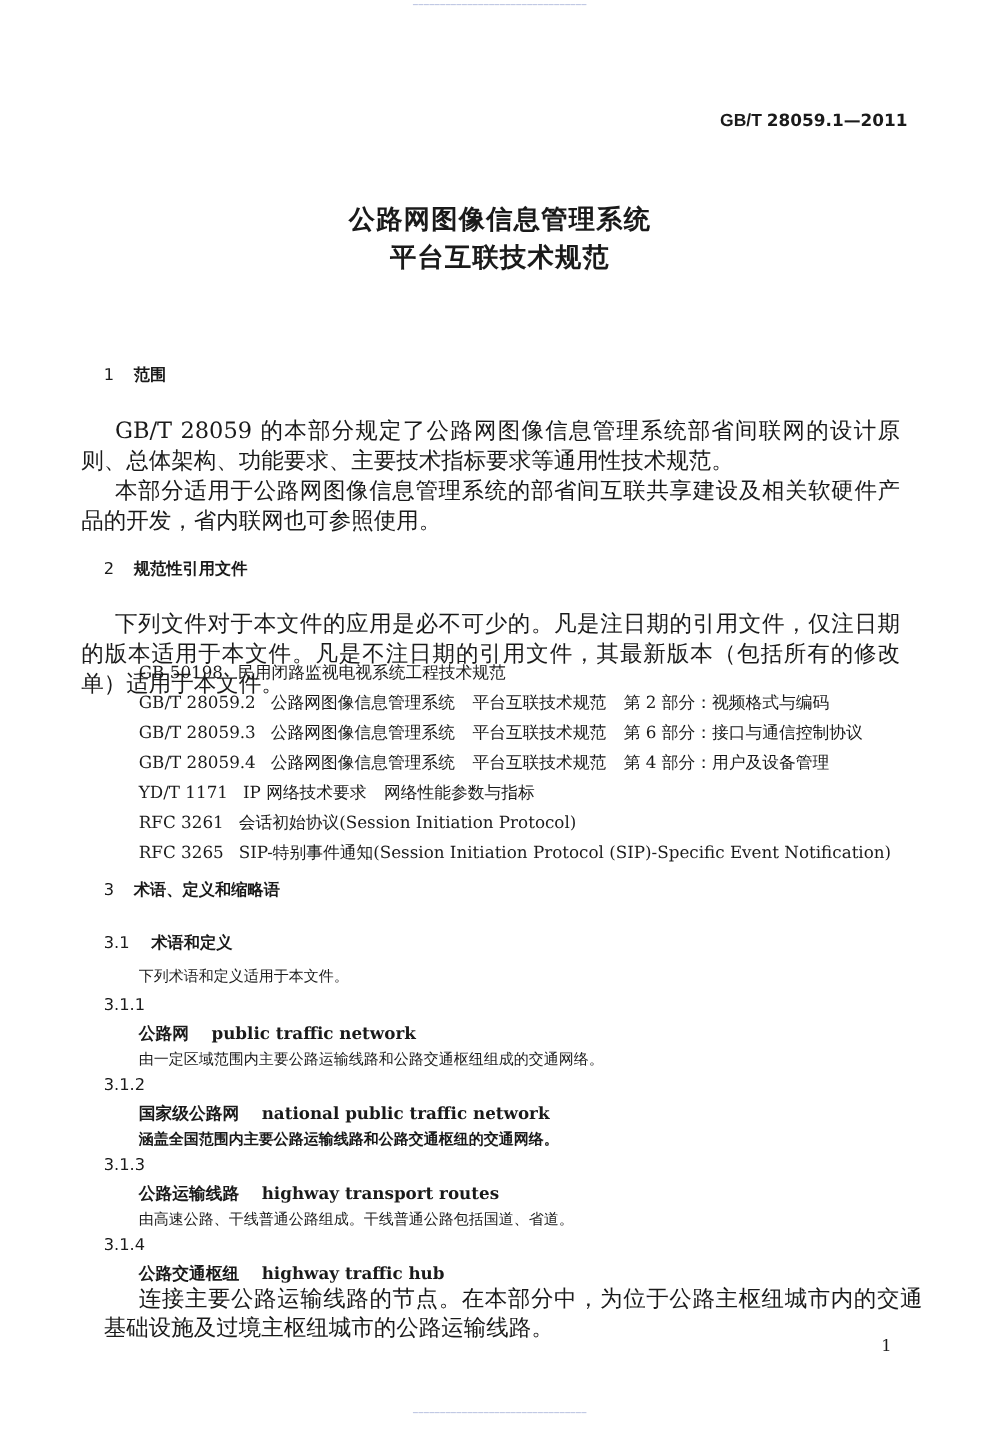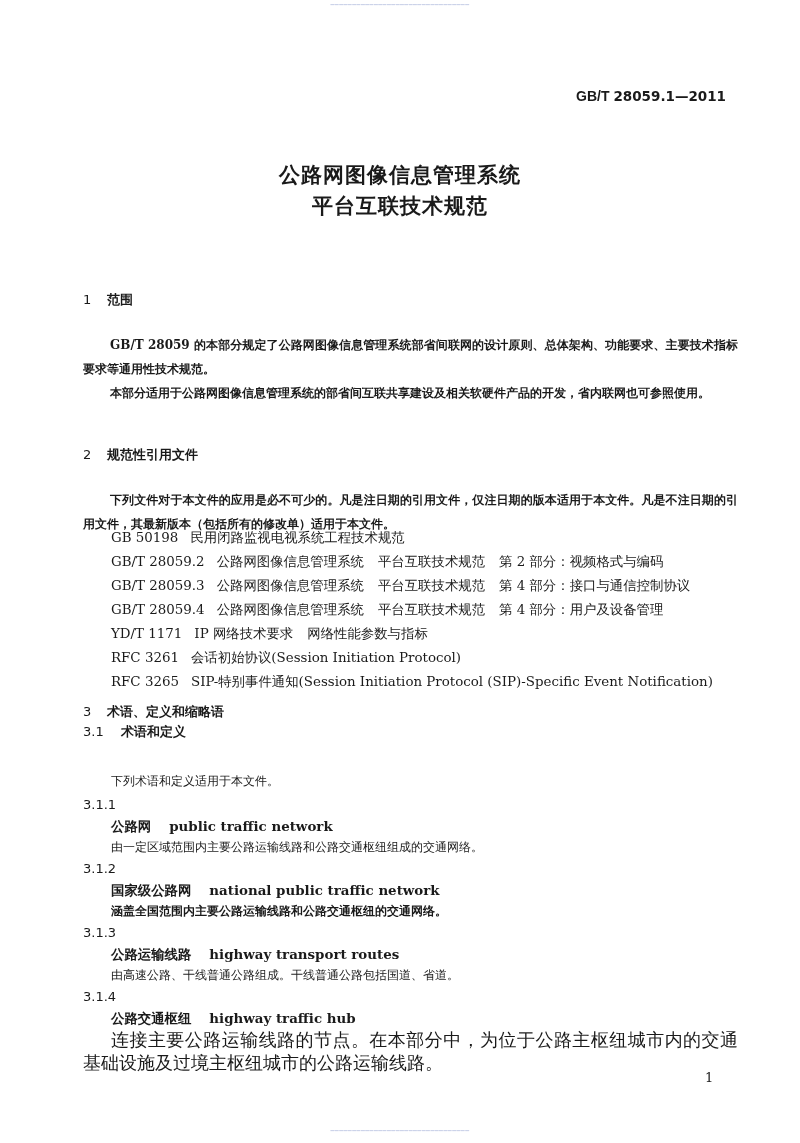--- a/index.html
+++ b/index.html
@@ -29,22 +29,22 @@
     position: absolute; left: 83px; font-family: "DejaVu Sans", sans-serif;
     font-weight: bold; font-size: 13px;
   }
   .h1 .n { display: inline-block; width: 24px; font-weight: normal; }
   .h2 {
     position: absolute; left: 83px; font-family: "DejaVu Sans", sans-serif;
     font-weight: bold; font-size: 13px;
   }
   .h2 .n { display: inline-block; width: 38px; font-weight: normal; }
   .para {
-    position: absolute; left: 83px; width: 655px; font-size: 12px; line-height: 24px;
-    text-align: justify; text-indent: 27px; font-weight: bold;
+    position: absolute; left: 65px; width: 655px; font-size: 18px; line-height: 24px;
+    text-align: justify; text-indent: 27px;
   }
   .ref {
     position: absolute; left: 111px; font-size: 13.4px; white-space: nowrap;
   }
   .ref .code { margin-right: 12px; }
   .ref .seg { margin-right: 14px; }
   .termno {
     position: absolute; left: 83px; font-family: "DejaVu Sans", sans-serif; font-size: 13px;
   }
   .term {
@@ -88,39 +88,39 @@
 </div>
 <div class="para" style="top:488px;">下列文件对于本文件的应用是必不可少的。凡是注日期的引用文件，仅注日期的版本适用于本文件。凡是不注日期的引用文件，其最新版本（包括所有的修改单）适用于本文件。</div>
 
 <div class="ref" style="top:529px;">
   <span class="code">GB 50198</span><span>民用闭路监视电视系统工程技术规范</span>
 </div>
 <div class="ref" style="top:553px;">
   <span class="code">GB/T 28059.2</span><span class="seg">公路网图像信息管理系统</span><span class="seg">平台互联技术规范</span><span>第 2 部分：视频格式与编码</span>
 </div>
 <div class="ref" style="top:577px;">
-  <span class="code">GB/T 28059.3</span><span class="seg">公路网图像信息管理系统</span><span class="seg">平台互联技术规范</span><span>第 4 部分：接口与通信控制协议</span>
+  <span class="code">GB/T 28059.3</span><span class="seg">公路网图像信息管理系统</span><span class="seg">平台互联技术规范</span><span>第 6 部分：接口与通信控制协议</span>
 </div>
 <div class="ref" style="top:601px;">
   <span class="code">GB/T 28059.4</span><span class="seg">公路网图像信息管理系统</span><span class="seg">平台互联技术规范</span><span>第 4 部分：用户及设备管理</span>
 </div>
 <div class="ref" style="top:625px;">
   <span class="code">YD/T 1171</span><span class="seg">IP 网络技术要求</span><span>网络性能参数与指标</span>
 </div>
 <div class="ref" style="top:649px;">
   <span class="code">RFC 3261</span><span>会话初始协议(Session Initiation Protocol)</span>
 </div>
 <div class="ref" style="top:673px;">
   <span class="code">RFC 3265</span><span>SIP-特别事件通知(Session Initiation Protocol (SIP)-Specific Event Notification)</span>
 </div>
 
 <div class="h1" style="top:703px;">
   <span class="n">3</span><span>术语、定义和缩略语</span>
 </div>
-<div class="h2" style="top:723px;">
+<div class="h2" style="top:745px;">
   <span class="n">3.1</span><span>术语和定义</span>
 </div>
 <div class="def" style="top:773px;">下列术语和定义适用于本文件。</div>
 
 <div class="termno" style="top:797px;">3.1.1</div>
 <div class="term" style="top:818px;">
   <span class="cn">公路网</span><span>public traffic network</span>
 </div>
 <div class="def" style="top:839px;">由一定区域范围内主要公路运输线路和公路交通枢纽组成的交通网络。</div>
 

